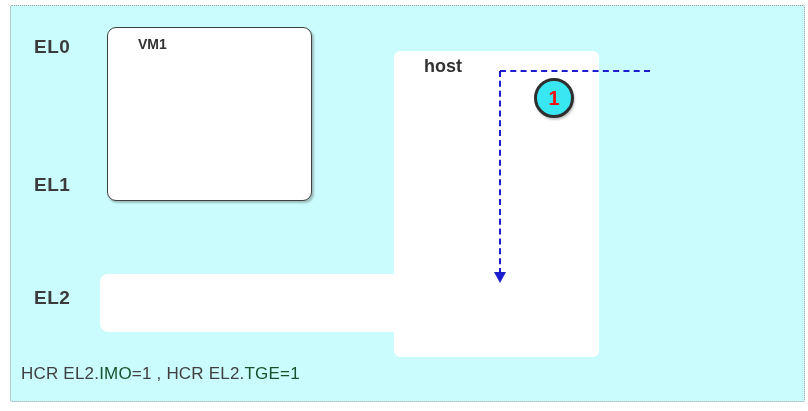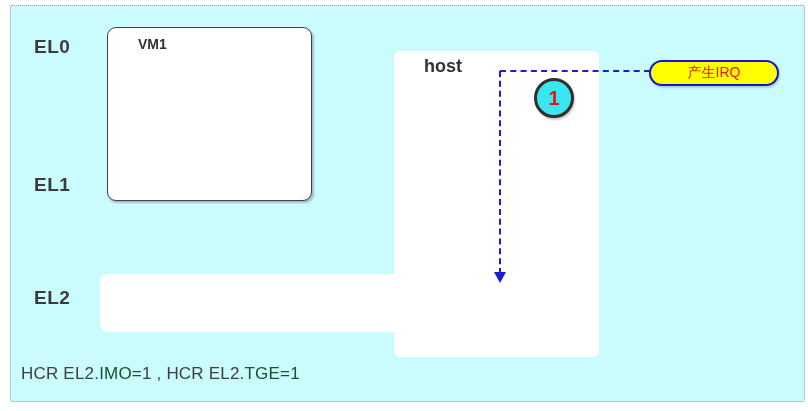--- a/index.html
+++ b/index.html
@@ -145,23 +145,20 @@
     <div class="el2-band"></div>
 
     <div class="vm-box">
       <div class="vm-title">VM1</div>
     </div>
 
     <div class="dash-h"></div>
     <div class="dash-v"></div>
     <div class="arrow-down"></div>
 
-    <div class="irq-pill">
-      <span>产生IRQ</span>
-    </div>
 
     <div class="step-circle">
       <span>1</span>
     </div>
 
 
     <div class="footer-text"><span>HCR EL2.</span><span class="blue">IMO</span><span>=1 , HCR EL2.</span><span class="blue">TGE=1</span></div>
 
   </div>
 </div>

